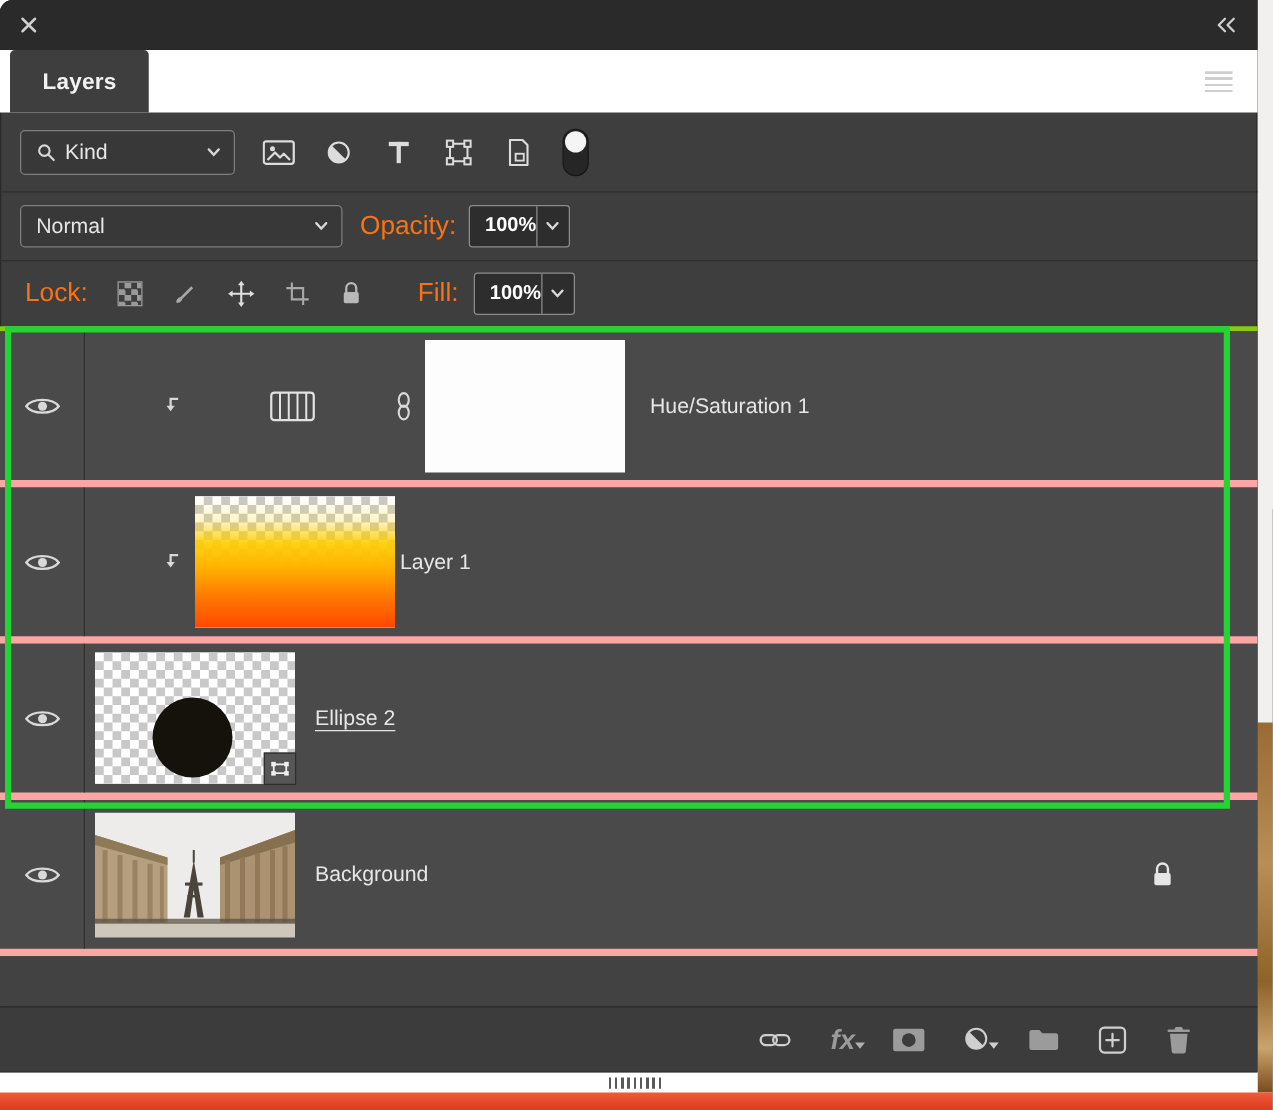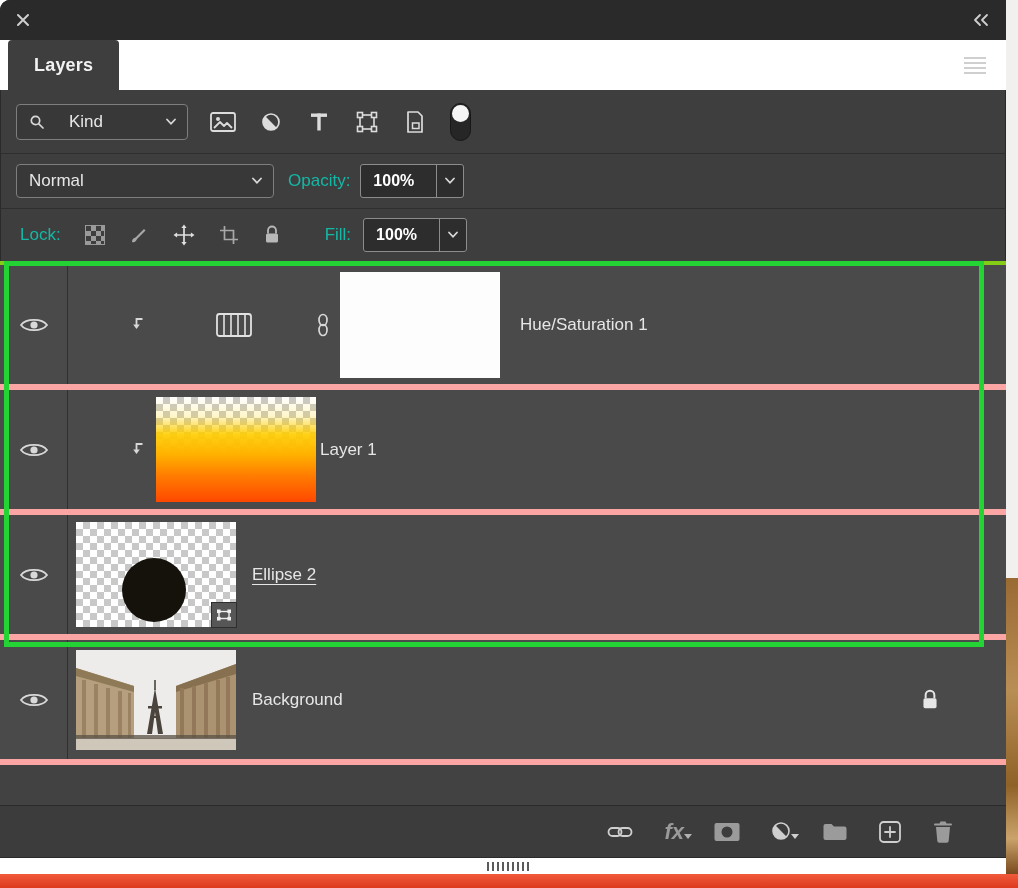--- a/index.html
+++ b/index.html
@@ -39,33 +39,33 @@
 
   .filter-row { height:64px; display:flex; align-items:center; padding-left:16px;
                 border-bottom:1px solid #2e2e2e; }
   .blend-row  { height:55px; display:flex; align-items:center; padding-left:16px;
                 border-bottom:1px solid #2e2e2e; }
   .lock-row   { height:56px; display:flex; align-items:center; padding-left:20px;
                 border-bottom:4px solid #84cc16; }
 
   .field { background:#383838; border:1px solid #7e7e7e; border-radius:4px;
            display:flex; align-items:center; color:#e6e6e6; font-size:17px; cursor:pointer; }
-  .kind-dd  { width:172px; height:36px; padding:0 10px 0 12px; gap:24px; }
+  .kind-dd  { width:172px; height:36px; padding:0 10px 0 12px; gap:7px; }
   .kind-dd .chev-r { margin-left:auto; }
   .blend-dd { width:258px; height:34px; padding:0 10px 0 12px; }
   .blend-dd .chev-r { margin-left:auto; }
 
-  .value-field { width:104px; height:34px; background:#2d2d2d; border:1px solid #8c8c8c;
+  .value-field { width:81px; height:34px; background:#2d2d2d; border:1px solid #8c8c8c;
                  border-radius:3px; display:flex; align-items:stretch; cursor:pointer; }
   .value-field .val { flex:1; display:flex; align-items:center; padding-left:12px;
                       color:#ffffff; font-weight:bold; font-size:16px; }
   .value-field .chev-seg { width:27px; border-left:1px solid #8c8c8c;
                            display:flex; align-items:center; justify-content:center; }
 
-  .dim-label { color:#14b8a6; font-size:17px; }
+  .dim-label { color:#f97316; font-size:21px; }
 
   .ficon { background:none; border:none; margin-left:22px; width:26px; height:26px;
            display:flex; align-items:center; justify-content:center; cursor:pointer; }
   .toggle { margin-left:22px; width:21px; height:38px; border-radius:11px; background:#262626;
             border:1px solid #171717; position:relative; cursor:pointer; }
   .toggle .knob { position:absolute; left:1px; top:1px; width:17px; height:17px;
                   border-radius:50%; background:#f5f5f5; }
 
   .lockbtn { background:none; border:none; margin-left:24px; display:flex;
              align-items:center; justify-content:center; cursor:pointer; }

